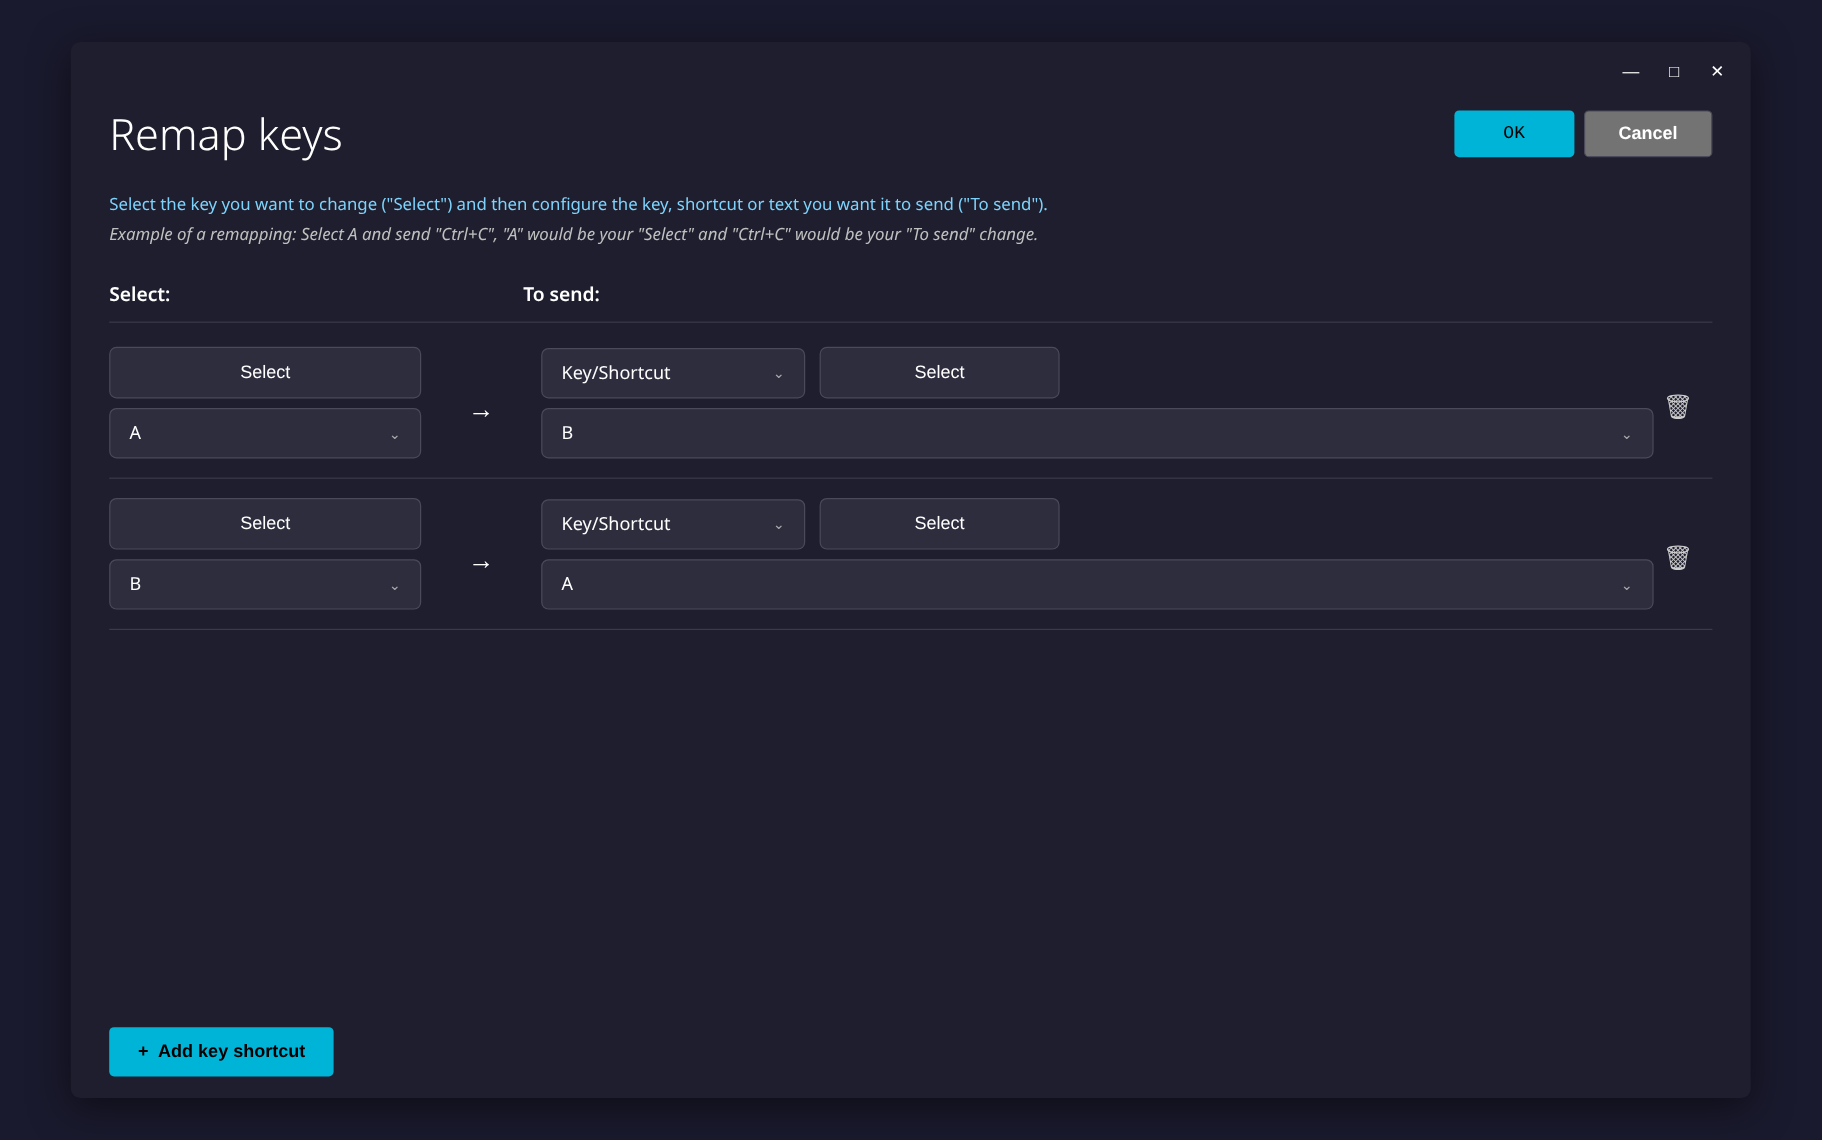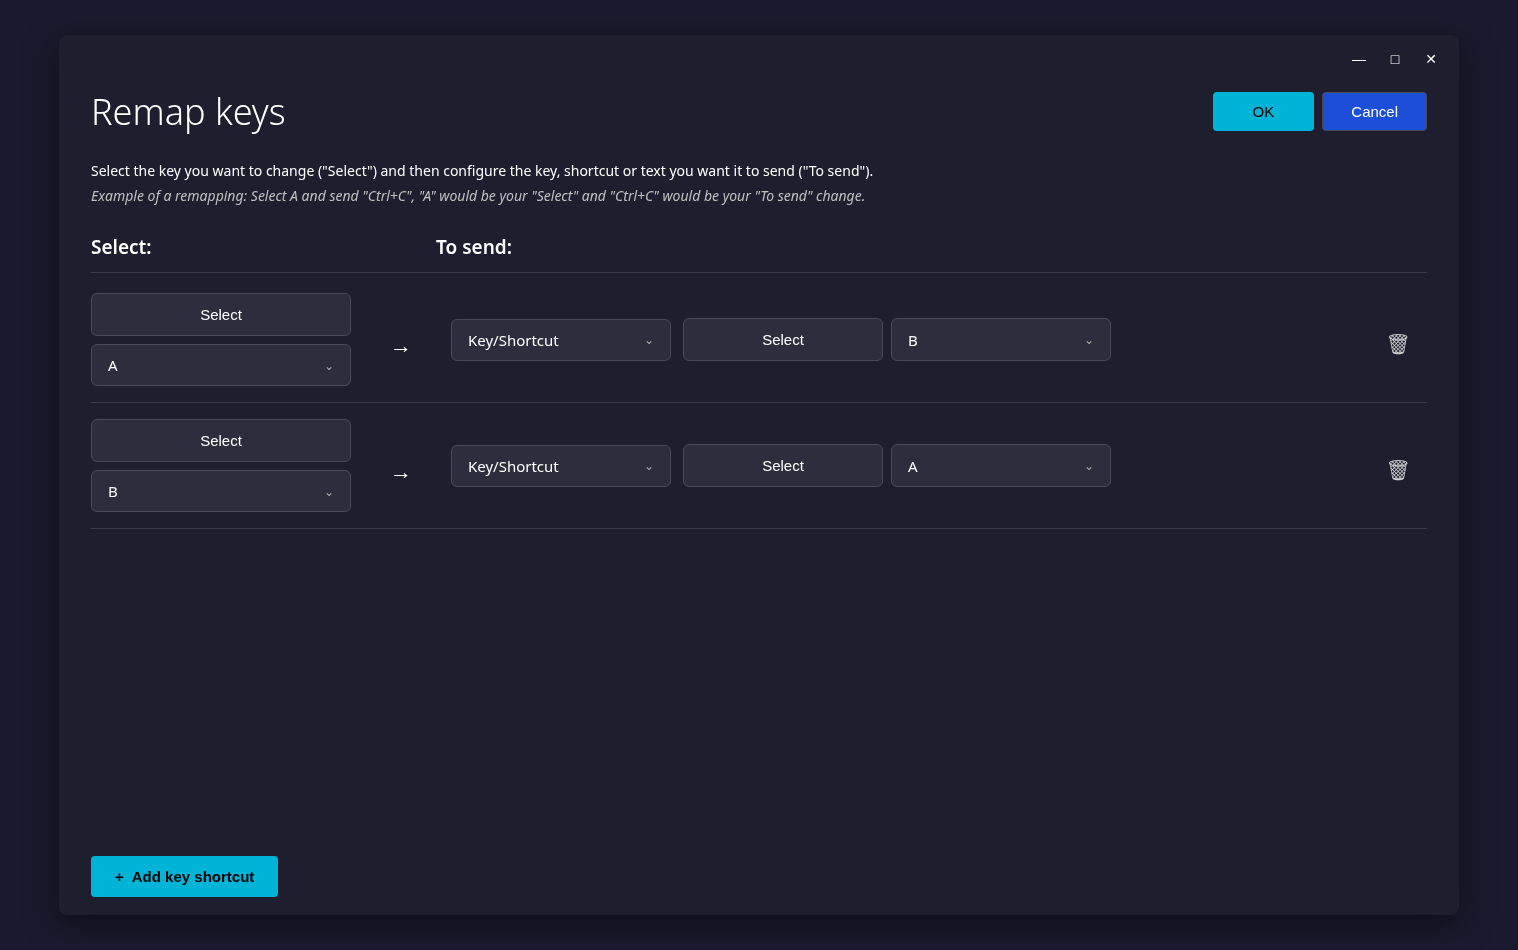--- a/index.html
+++ b/index.html
@@ -79,58 +79,59 @@
     .btn-ok {
       background: #00b4d8;
       border: none;
       color: #000000;
       font-size: 15px;
       font-weight: 500;
       padding: 10px 40px;
       border-radius: 4px;
       cursor: pointer;
       min-width: 100px;
+      font-family: Liberation Mono, monospace;
     }
 
     .btn-cancel {
-      background: #1d4ed8;
+      background: #737373;
       border: 1px solid #4a4a5a;
       color: #ffffff;
       font-size: 15px;
-      font-weight: 400;
+      font-weight: 700;
       padding: 10px 28px;
       border-radius: 4px;
       cursor: pointer;
       min-width: 100px;
     }
 
     .instructions {
       margin-bottom: 8px;
     }
 
     .instructions p {
       font-size: 14px;
-      color: #ffffff;
+      color: #7dd3fc;
       line-height: 1.5;
       margin-bottom: 4px;
     }
 
     .instructions p.italic {
       font-style: italic;
       color: #c0c0c0;
     }
 
     .column-labels {
       display: flex;
       margin: 16px 0 8px 0;
       gap: 0;
     }
 
     .col-label {
-      font-size: 19px;
+      font-size: 16px;
       font-weight: 600;
       color: #ffffff;
     }
 
     .col-label-select {
       width: 260px;
     }
 
     .col-label-tosend {
       margin-left: 85px;
@@ -253,21 +254,21 @@
       justify-content: center;
       font-size: 22px;
       color: #ffffff;
       padding-top: 8px;
       flex-shrink: 0;
     }
 
     .remap-right {
       flex: 1;
       display: flex;
-      flex-direction: row;
+      flex-direction: column;
       gap: 8px;
     }
 
     .remap-right-row1 {
       display: flex;
       gap: 12px;
       align-items: center;
     }
 
     .remap-delete {

